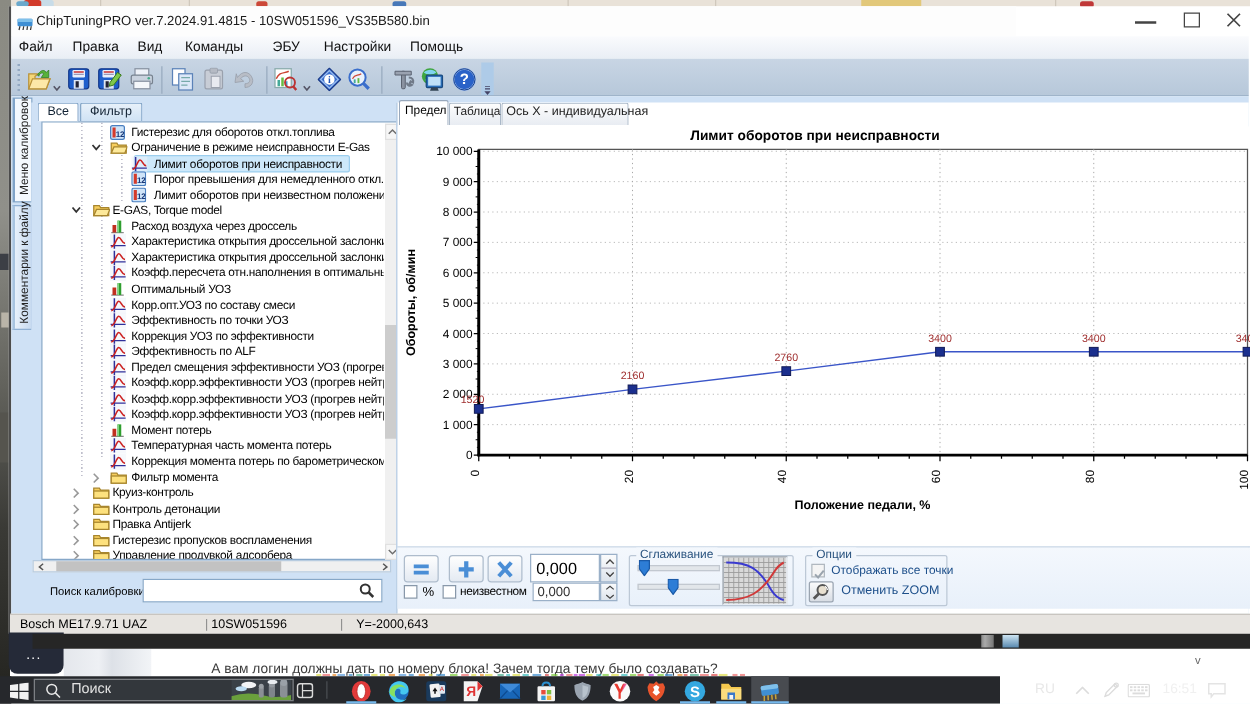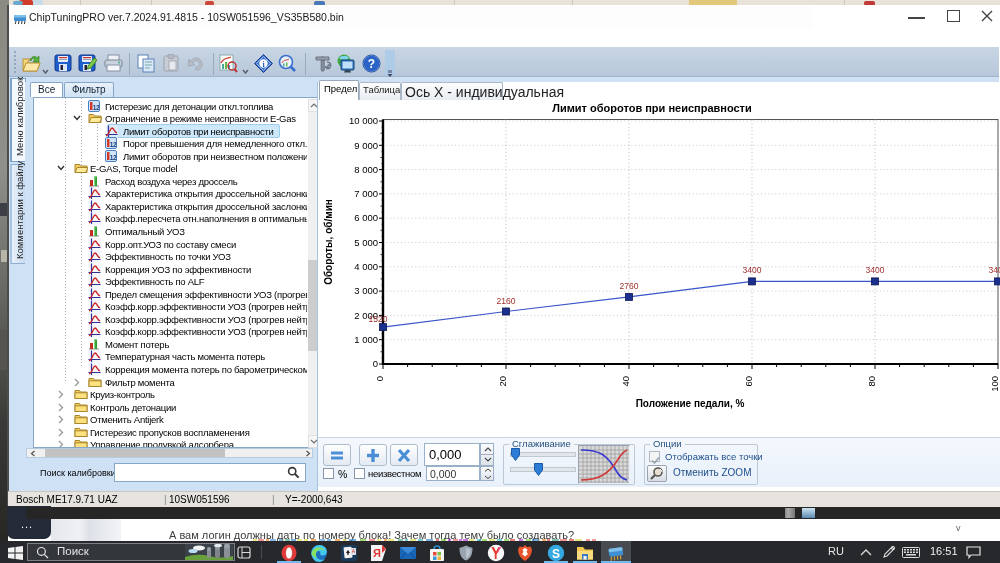--- a/index.html
+++ b/index.html
@@ -72,20 +72,29 @@
             <line x1="12" y1="7" x2="11.4" y2="10"></line>
           </g>
         </svg>
       <div class="abs" id="titletxt">ChipTuningPRO ver.7.2024.91.4815 - 10SW051596_VS35B580.bin</div>
       <div class="abs" style="left:899px;top:12px;width:17px;height:2px;background:#444"></div>
       <div class="abs wbtn" style="left:938px;top:5px;width:13px;height:12px;border:1.5px solid #444"></div>
       <svg class="abs" style="left:972px;top:5px" width="12" height="12" viewBox="0 0 12 12">
           <path d="M1 1 L11 11 M11 1 L1 11" stroke="#444" stroke-width="1.4"></path>
         </svg>
     </div>
+    <div class="abs" id="menubar">
+      <div class="mitem" style="left:6px">Файл</div>
+      <div class="mitem" style="left:49px">Правка</div>
+      <div class="mitem" style="left:101px">Вид</div>
+      <div class="mitem" style="left:139px">Команды</div>
+      <div class="mitem" style="left:209px">ЭБУ</div>
+      <div class="mitem" style="left:250px">Настройки</div>
+      <div class="mitem" style="left:319px">Помощь</div>
+    </div>
     <div class="abs" id="toolbar">
         <div class="abs" style="left:5px;top:4px;width:2px;height:22px;background-image:repeating-linear-gradient(#92a8c2 0 2px,transparent 2px 4px)"></div>
         <svg class="abs" style="left:12px;top:7px" width="20" height="19" viewBox="0 0 20 19">
           <path d="M2 5 L2 17 L16 17 L19 9 L7 9 L7 7 L10 5 Z" fill="#f5d778" stroke="#b8923a" stroke-width="1"></path>
           <path d="M2 17 L5 9 L19 9 L16 17 Z" fill="#fce8a8" stroke="#b8923a" stroke-width="1"></path>
           <path d="M9 6 C12 1 15 2 16 4 L18 2 L18 8 L12 8 L14 5 C13 4 11 4 10 7 Z" fill="#58b23a" stroke="#2e7a1e" stroke-width="0.6"></path>
         </svg>
         <div class="abs" style="left:33px;top:13px;width:7px;height:5px"><svg width="7" height="5">
             <path d="M1 1 L3.5 4 L6 1" stroke="#556" stroke-width="1.3" fill="none"></path>
           </svg></div>
@@ -195,21 +204,21 @@
           <div class="abs" id="tree">
               <div class="abs" style="left:31px;top:0px;width:1px;height:283px;background-image:repeating-linear-gradient(#aab 0 1px,transparent 1px 3px)"></div>
               <div class="abs" style="left:47px;top:0px;width:1px;height:270px;background-image:repeating-linear-gradient(#aab 0 1px,transparent 1px 3px)"></div>
               <div class="abs" style="left:63px;top:26px;width:1px;height:38px;background-image:repeating-linear-gradient(#aab 0 1px,transparent 1px 3px)"></div>
               <div class="trow" style="top:2px">
                 <span class="abs" style="left:54px;top:0px"><svg width="12" height="12" viewBox="0 0 12 12">
                     <rect x="0.5" y="0.5" width="11" height="11" rx="1.5" fill="#cfe4f8" stroke="#4a7fc0"></rect>
                     <rect x="2" y="2" width="2.5" height="8" fill="#d43a2a"></rect>
                     <text x="8" y="9.5" font-size="6.5" font-weight="bold" fill="#1a3a7a" text-anchor="middle">12</text>
                   </svg></span>
-                <span class="abs" style="left:71px;top:1px">Гистерезис для детонации откл.топлива</span>
+                <span class="abs" style="left:71px;top:1px">Гистерезис для оборотов откл.топлива</span>
               </div>
               <div class="trow" style="top:14px">
                 <svg class="abs" style="left:39px;top:3px" width="8" height="6">
                   <path d="M1 1 L4 4.5 L7 1" stroke="#333" stroke-width="1.4" fill="none"></path>
                 </svg>
                 <span class="abs" style="left:54px;top:0px"><svg width="14" height="12" viewBox="0 0 14 12">
                     <path d="M1 2.5 L1 10.5 L13 10.5 L13 4 L6.5 4 L5.5 2.5 Z" fill="#f7ce5e" stroke="#a8862e" stroke-width="1"></path>
                     <path d="M1 10.5 L3.2 5.5 L13.8 5.5 L11.8 10.5 Z" fill="#fde99a" stroke="#a8862e" stroke-width="1"></path>
                   </svg></span>
                 <span class="abs" style="left:71px;top:1px">Ограничение в режиме неисправности E-Gas</span>
@@ -425,21 +434,21 @@
                 <span class="abs" style="left:56px;top:1px">Контроль детонации</span>
               </div>
               <div class="trow" style="top:315px">
                 <svg class="abs" style="left:24px;top:2px" width="6" height="9">
                   <path d="M1 1 L4.5 4.5 L1 8" stroke="#999" stroke-width="1.3" fill="none"></path>
                 </svg>
                 <span class="abs" style="left:40px;top:0px"><svg width="14" height="12" viewBox="0 0 14 12">
                     <path d="M1 2.5 L1 10.5 L13 10.5 L13 4 L6.5 4 L5.5 2.5 Z" fill="#f7ce5e" stroke="#a8862e" stroke-width="1"></path>
                     <rect x="1" y="4.8" width="12" height="5.7" fill="#fde17e" stroke="#a8862e" stroke-width="1"></rect>
                   </svg></span>
-                <span class="abs" style="left:56px;top:1px">Отменить Antijerk</span>
+                <span class="abs" style="left:56px;top:1px">Правка Antijerk</span>
               </div>
               <div class="trow" style="top:328px">
                 <svg class="abs" style="left:24px;top:2px" width="6" height="9">
                   <path d="M1 1 L4.5 4.5 L1 8" stroke="#999" stroke-width="1.3" fill="none"></path>
                 </svg>
                 <span class="abs" style="left:40px;top:0px"><svg width="14" height="12" viewBox="0 0 14 12">
                     <path d="M1 2.5 L1 10.5 L13 10.5 L13 4 L6.5 4 L5.5 2.5 Z" fill="#f7ce5e" stroke="#a8862e" stroke-width="1"></path>
                     <rect x="1" y="4.8" width="12" height="5.7" fill="#fde17e" stroke="#a8862e" stroke-width="1"></rect>
                   </svg></span>
                 <span class="abs" style="left:56px;top:1px">Гистерезис пропусков воспламенения</span>
@@ -485,21 +494,21 @@
             </svg>
         </div>
       </div>
       <div class="abs" id="rpanel">
         <div class="abs" id="charttabs" style="left:0;top:0;width:682px;height:19px">
             <div class="abs" style="left:1px;top:-2px;width:40px;height:20px;background:#fff;border:1px solid #98a8bc;border-bottom:none;border-radius:2px 2px 0 0;z-index:2"></div>
             <div class="abs" style="left:6px;top:1px;font-size:9.5px;color:#000;z-index:3">Предел</div>
             <div class="abs" style="left:41px;top:0px;width:42px;height:18px;background:linear-gradient(#fdfdfd,#e8ecf2);border:1px solid #aab8c8;border-bottom:none;border-radius:2px 2px 0 0"></div>
             <div class="abs" style="left:45px;top:2px;font-size:9.5px;color:#222">Таблица</div>
             <div class="abs" style="left:83px;top:0px;width:102px;height:18px;background:linear-gradient(#fdfdfd,#e8ecf2);border:1px solid #aab8c8;border-bottom:none;border-radius:2px 2px 0 0"></div>
-            <div class="abs" style="left:87px;top:2px;font-size:14px;color:#222">Ось X - индивидуальная</div>
+            <div class="abs" style="left:87px;top:2px;font-size:10px;color:#222">Ось X - индивидуальная</div>
           </div>
         <div class="abs" id="chart" style="left:0;top:19px;width:682px;height:336px"><svg width="682" height="336" viewBox="0 0 682 336">
               <rect x="0" y="0" width="682" height="336" fill="#fff"></rect>
               <text x="334" y="11" font-size="11" font-weight="bold" fill="#000" text-anchor="middle">Лимит оборотов при неисправности</text>
               <rect x="65.0" y="18.5" width="615.0" height="244.5" fill="none" stroke="#555" stroke-width="1"></rect>
               <line x1="65.0" y1="238.7" x2="680.0" y2="238.7" stroke="#bbb" stroke-width="0.8" stroke-dasharray="1,2.6"></line>
               <line x1="65.0" y1="214.4" x2="680.0" y2="214.4" stroke="#bbb" stroke-width="0.8" stroke-dasharray="1,2.6"></line>
               <line x1="65.0" y1="190.1" x2="680.0" y2="190.1" stroke="#bbb" stroke-width="0.8" stroke-dasharray="1,2.6"></line>
               <line x1="65.0" y1="165.8" x2="680.0" y2="165.8" stroke="#bbb" stroke-width="0.8" stroke-dasharray="1,2.6"></line>
               <line x1="65.0" y1="141.5" x2="680.0" y2="141.5" stroke="#bbb" stroke-width="0.8" stroke-dasharray="1,2.6"></line>
@@ -774,21 +783,21 @@
       <div class="abs" style="left:532px;top:0px;width:6px;height:2px;background:#38c;opacity:0.68"></div>
       <div class="abs" style="left:542px;top:0px;width:4px;height:2px;background:#e82;opacity:0.68"></div>
       <div class="abs" style="left:547px;top:0px;width:3px;height:2px;background:#d44;opacity:0.68"></div>
       <div class="abs" style="left:552px;top:0px;width:7px;height:2px;background:#4a8;opacity:0.68"></div>
       <div class="abs" style="left:560px;top:0px;width:7px;height:2px;background:#e66;opacity:0.68"></div>
       <div class="abs" style="left:569px;top:0px;width:5px;height:2px;background:#d44;opacity:0.68"></div>
       <div class="abs" style="left:575px;top:0px;width:7px;height:2px;background:#dd4;opacity:0.68"></div>
       <div class="abs" style="left:586px;top:0px;width:4px;height:2px;background:#e66;opacity:0.68"></div>
       <div class="abs" style="left:592px;top:0px;width:4px;height:2px;background:#e66;opacity:0.68"></div>
     </div>
-    <div class="abs" id="taskbar" style="left:0;top:541px;width:1000px;height:22px;background:#26282c">
+    <div class="abs" id="taskbar" style="left:0;top:541px;width:800px;height:22px;background:#26282c">
       <svg class="abs" style="left:8px;top:5px" width="15" height="14" viewBox="0 0 15 14">
         <g fill="#f2f2f2">
           <path d="M0 2 L6.5 1.1 L6.5 6.5 L0 6.5 Z"></path>
           <path d="M7.5 1 L15 0 L15 6.5 L7.5 6.5 Z"></path>
           <path d="M0 7.5 L6.5 7.5 L6.5 12.9 L0 12 Z"></path>
           <path d="M7.5 7.5 L15 7.5 L15 14 L7.5 13 Z"></path>
         </g>
       </svg>
       <div class="abs" style="left:27px;top:2px;width:208px;height:18px;background:#33373c;border:1px solid #7c7f83"></div>
       <svg class="abs" style="left:36px;top:5px" width="13" height="13" viewBox="0 0 13 13">

